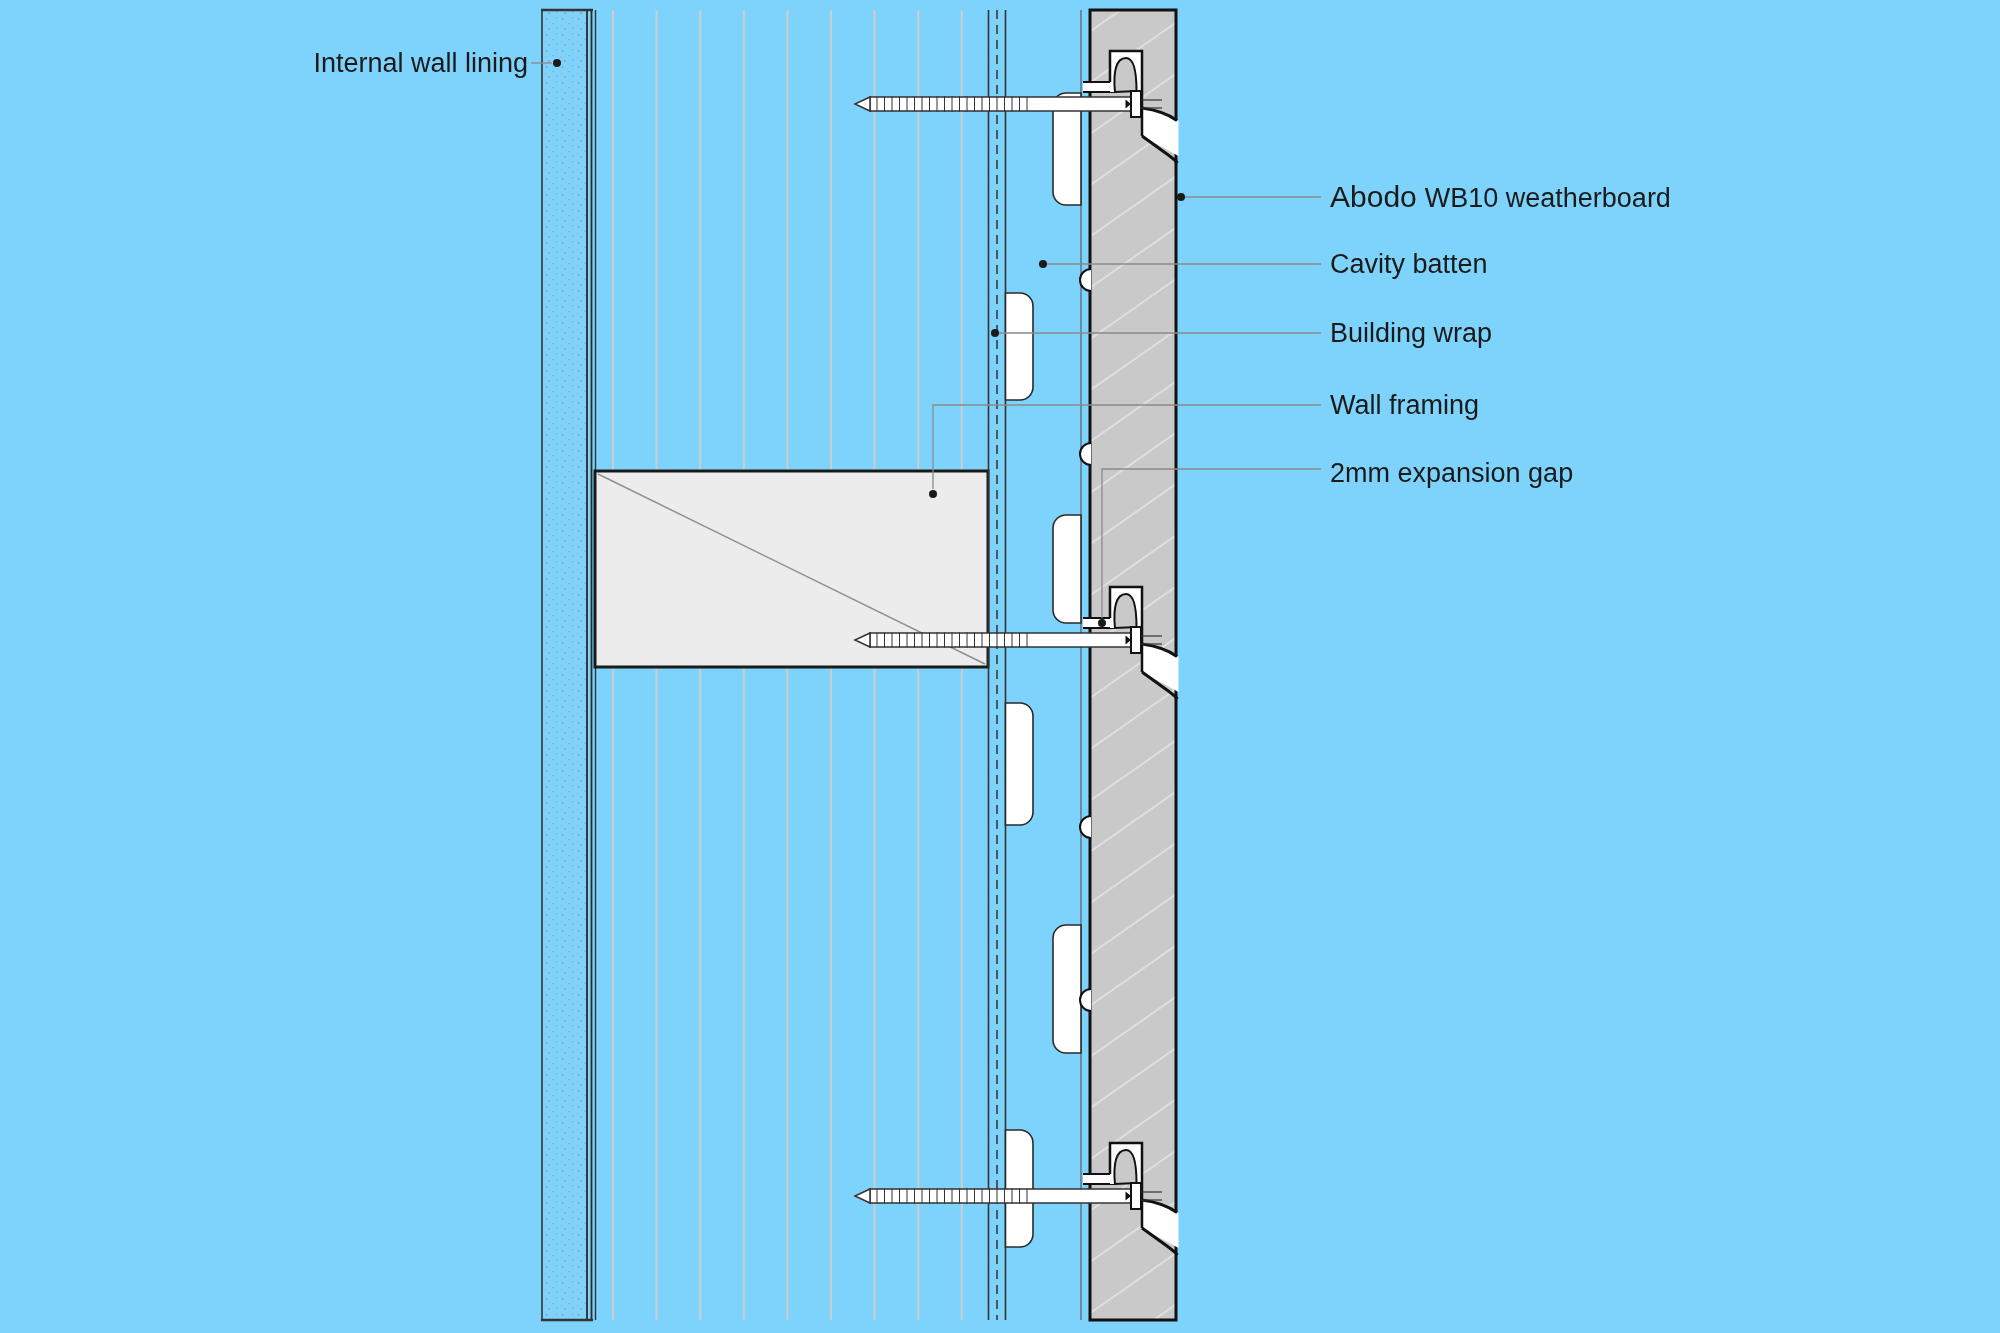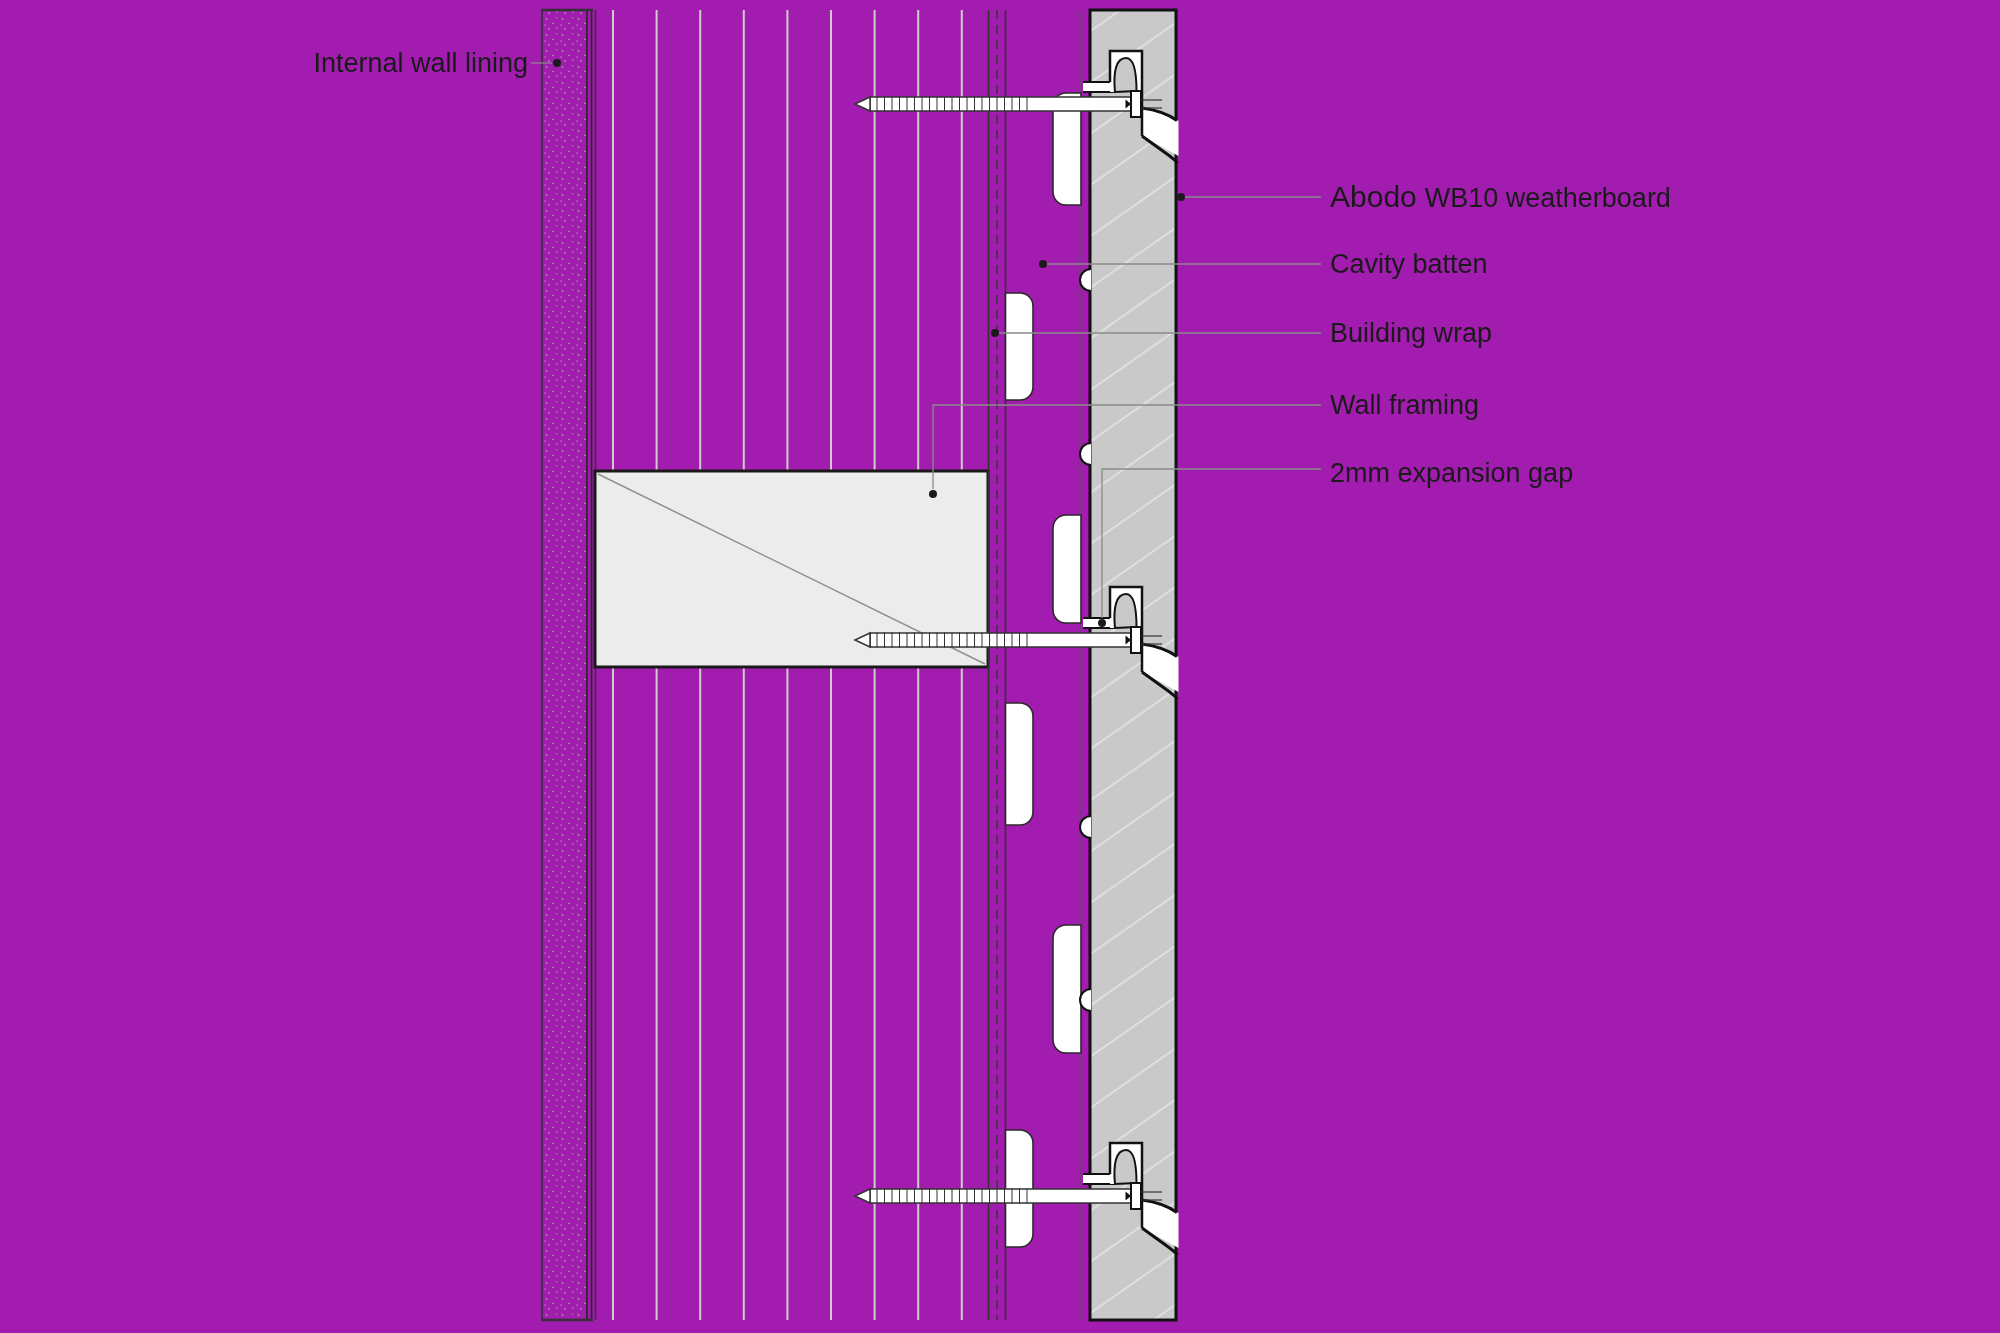--- a/index.html
+++ b/index.html
@@ -1,17 +1,17 @@
 <!DOCTYPE html>
 <html><head>
 <meta charset="utf-8">
 <style>
   html,body{margin:0;padding:0;background:#fff;}
   body{font-family:"Liberation Sans", sans-serif;}
-  #stage{position:relative;width:2000px;height:1333px;background:#a21caf;overflow:hidden;}
+  #stage{position:relative;width:2000px;height:1333px;background:#7dd3fc;overflow:hidden;}
   svg text{fill:#1a1a1a;font-family:"Liberation Sans", sans-serif;}
   .lbl{font-size:27px;}
   .lbl-big{font-size:30px;}
 </style>
 </head>
 <body>
 
 <div id="stage">
 <svg id="dwg" width="2000" height="1333" viewBox="0 0 2000 1333" xmlns="http://www.w3.org/2000/svg">
   <defs>

